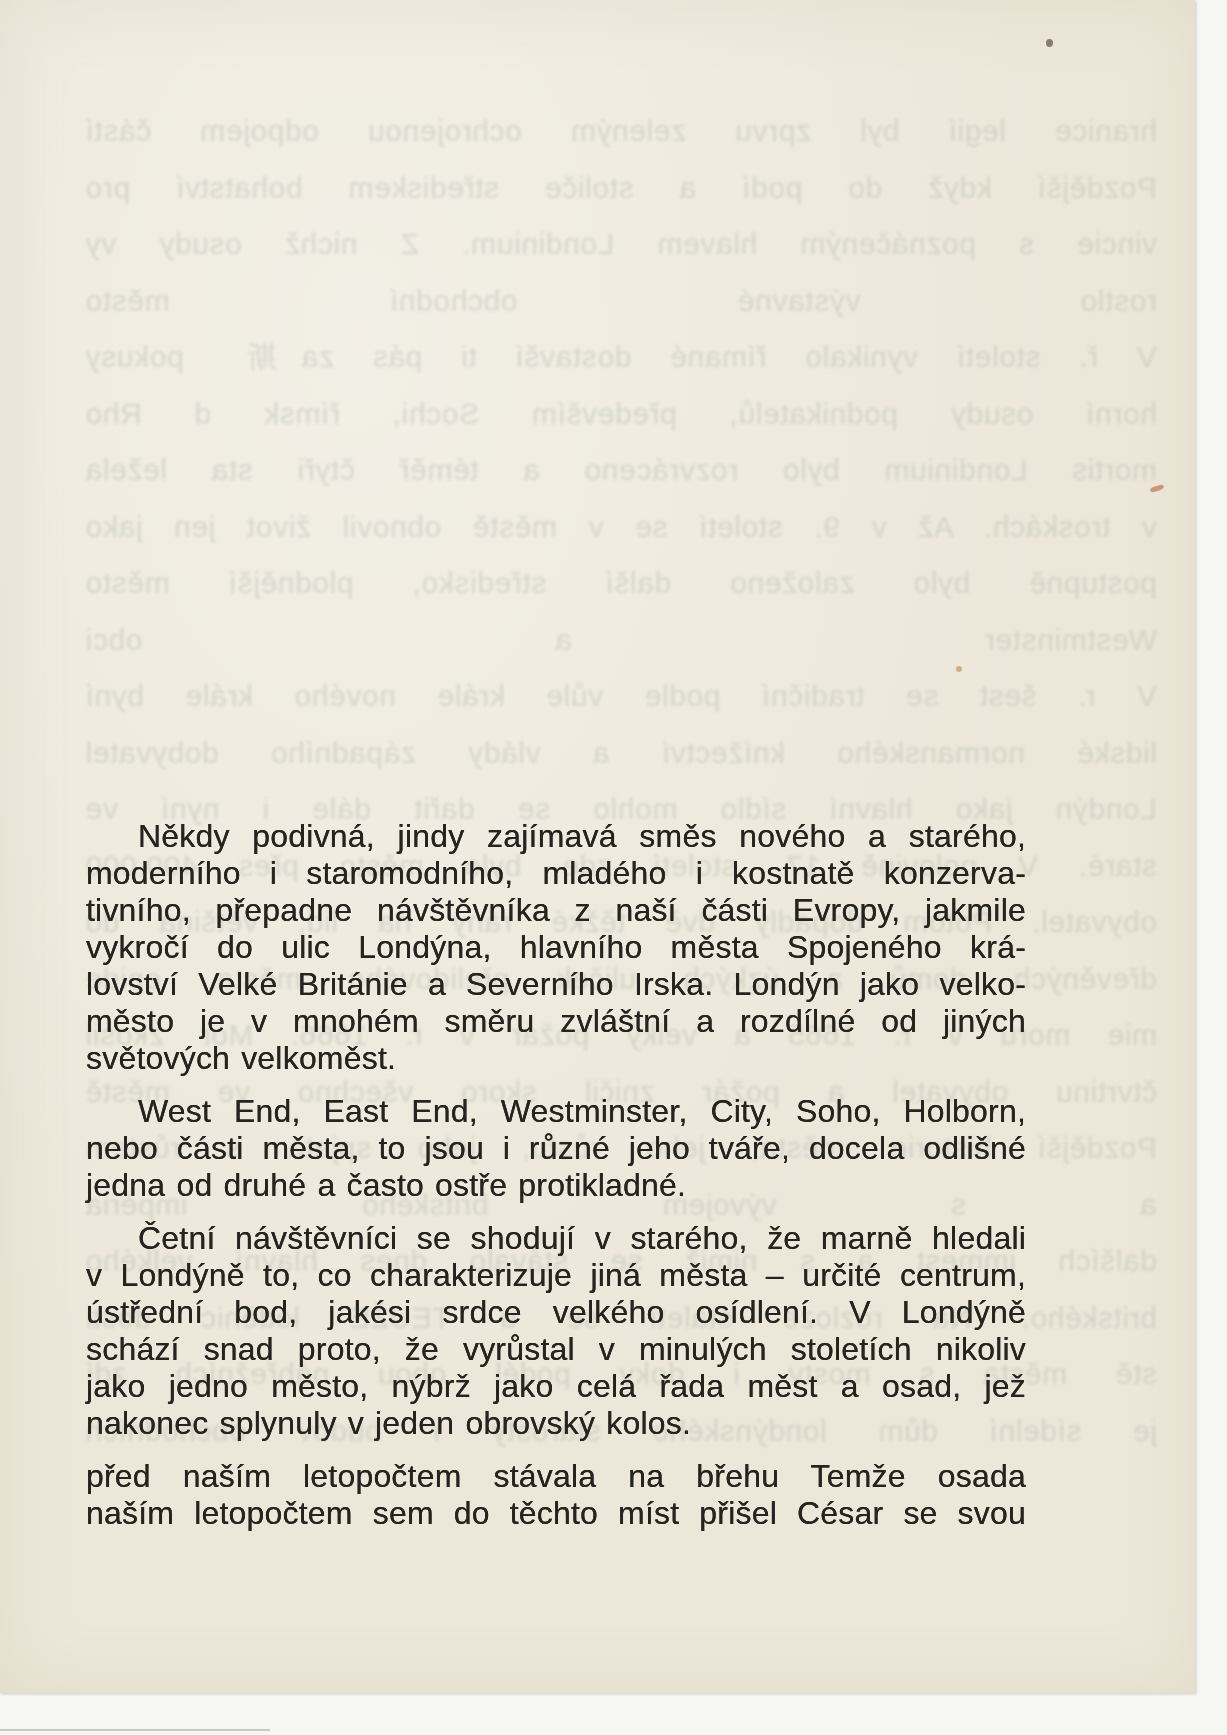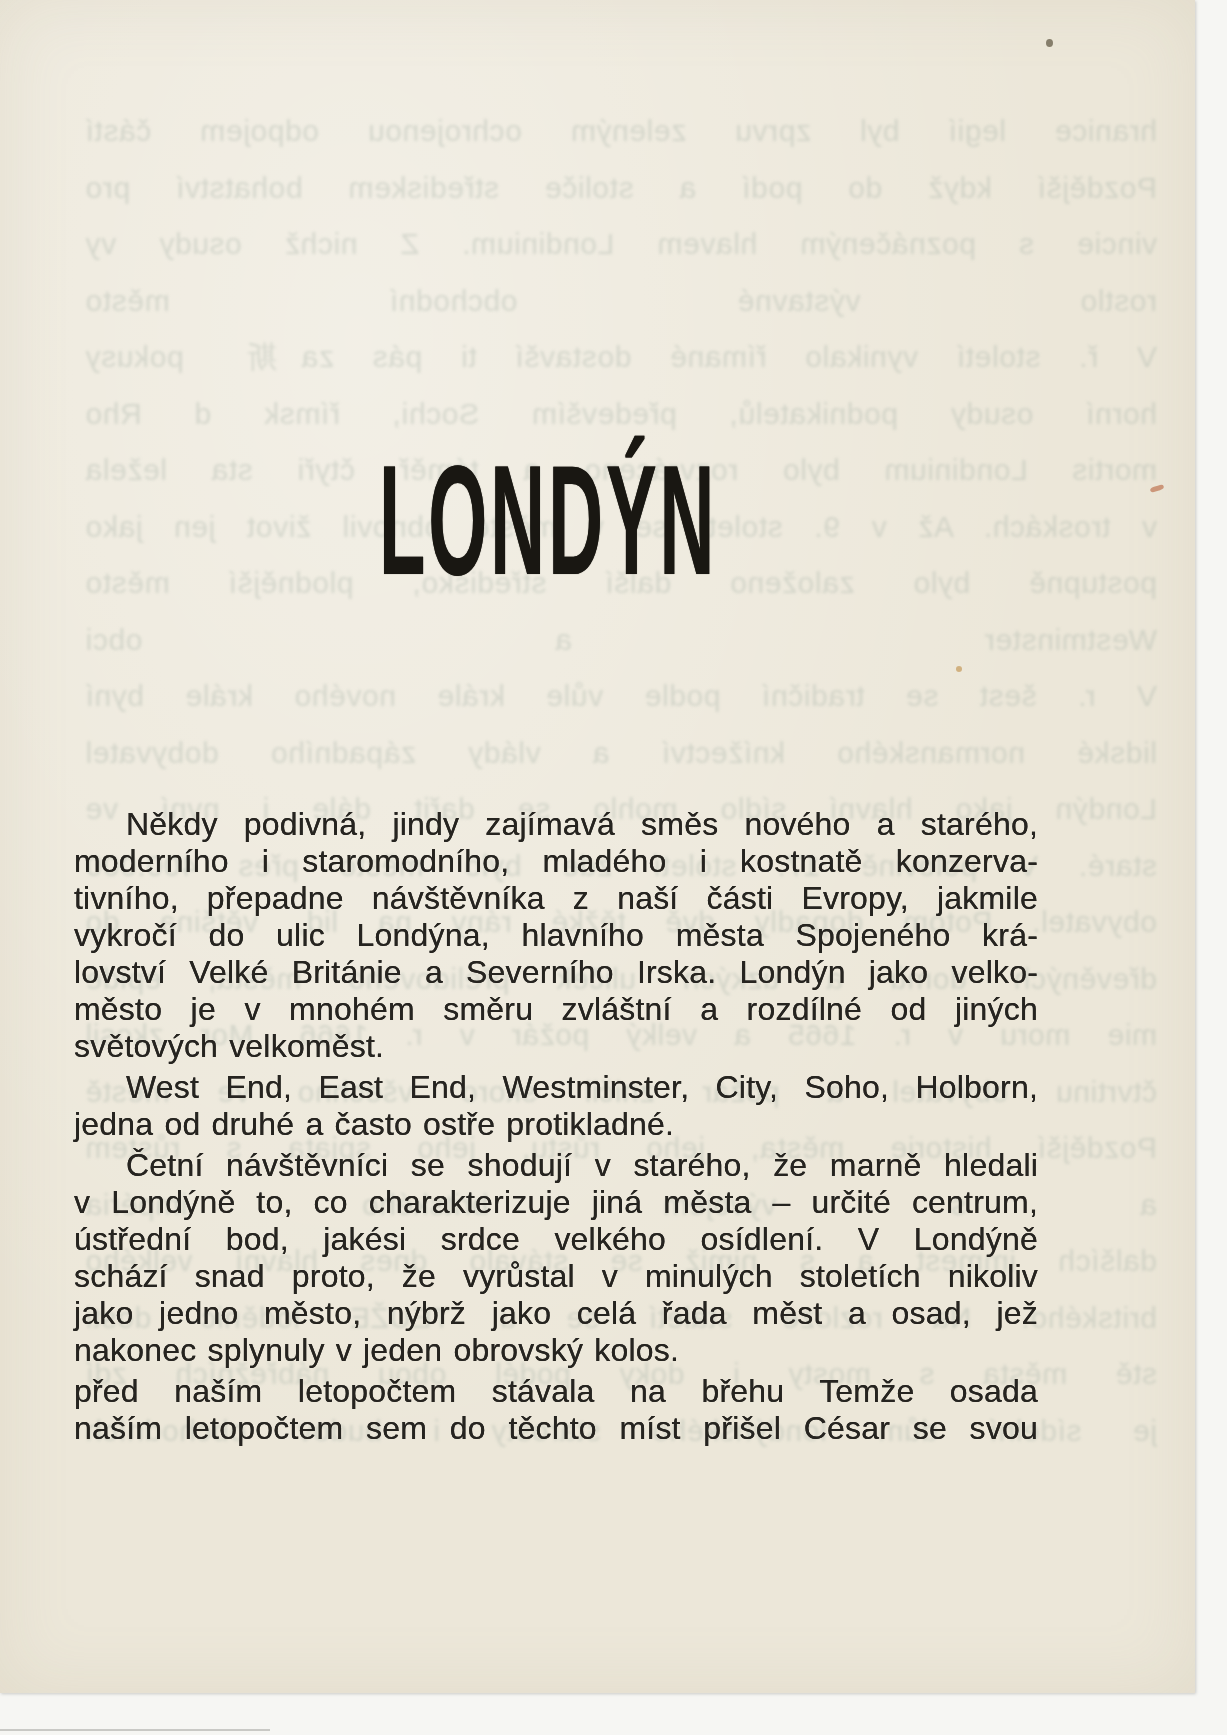--- a/index.html
+++ b/index.html
@@ -59,21 +59,21 @@
     font-size:37px;line-height:43px;letter-spacing:.4px;word-spacing:6px;
     color:#262319;
     text-shadow:0 0 .5px #262319;
   }
   .body-text{
     position:absolute;left:70px;top:802px;width:972px;
     font-size:32px;line-height:37px;letter-spacing:.2px;word-spacing:2px;
     color:#262420;
     text-shadow:0 0 .5px #262420;
   }
-  .para{margin:4px;}
+  .para{margin:16px;}
   .bline{
     text-align:justify;text-align-last:justify;
     white-space:nowrap;overflow:visible;
   }
   .bline.indent{padding-left:52px;}
   .bline.lastline{text-align-last:left;}
 </style>
 </head>
 <body>
 
@@ -99,37 +99,35 @@
       <div class="ghost-line">mie moru v r. 1665 a velký požár v r. 1666. Mor zkosil</div>
       <div class="ghost-line">čtvrtinu obyvatel a požár zničil skoro všechno ve městě</div>
       <div class="ghost-line">Pozdější historie města, jeho růstu, jeho spjata s růstem</div>
       <div class="ghost-line">a s vývojem britského impéria</div>
       <div class="ghost-line">dalších immest a s nimiž se stávalo dnes hlavní velkého</div>
       <div class="ghost-line">britského. Na rozloze staletí se u TEUŽE loděnic dosti</div>
       <div class="ghost-line">stě města s mosty i doky podél obou nábřežních zdí</div>
       <div class="ghost-line">je sídelní dům londýnského starosty i budov obchodních</div>
     </div>
 
-  <div class="title-wrap">
-    <span class="title">LONDÝN</span>
-  </div>
 
 
   <div class="body-text">
       <div class="para">
         <div class="bline indent">Někdy podivná, jindy zajímavá směs nového a starého,</div>
         <div class="bline">moderního i staromodního, mladého i kostnatě konzerva-</div>
         <div class="bline">tivního, přepadne návštěvníka z naší části Evropy, jakmile</div>
         <div class="bline">vykročí do ulic Londýna, hlavního města Spojeného krá-</div>
         <div class="bline">lovství Velké Británie a Severního Irska. Londýn jako velko-</div>
         <div class="bline">město je v mnohém směru zvláštní a rozdílné od jiných</div>
         <div class="bline lastline">světových velkoměst.</div>
       </div>
       <div class="para">
         <div class="bline indent">West End, East End, Westminster, City, Soho, Holborn,</div>
+        <div class="bline">nebo části města, to jsou i různé jeho tváře, docela odlišné</div>
         <div class="bline lastline">jedna od druhé a často ostře protikladné.</div>
       </div>
       <div class="para">
         <div class="bline indent">Četní návštěvníci se shodují v starého, že marně hledali</div>
         <div class="bline">v Londýně to, co charakterizuje jiná města – určité centrum,</div>
         <div class="bline">ústřední bod, jakési srdce velkého osídlení. V Londýně</div>
         <div class="bline">schází snad proto, že vyrůstal v minulých stoletích nikoliv</div>
         <div class="bline">jako jedno město, nýbrž jako celá řada měst a osad, jež</div>
         <div class="bline lastline">nakonec splynuly v jeden obrovský kolos.</div>
       </div>

